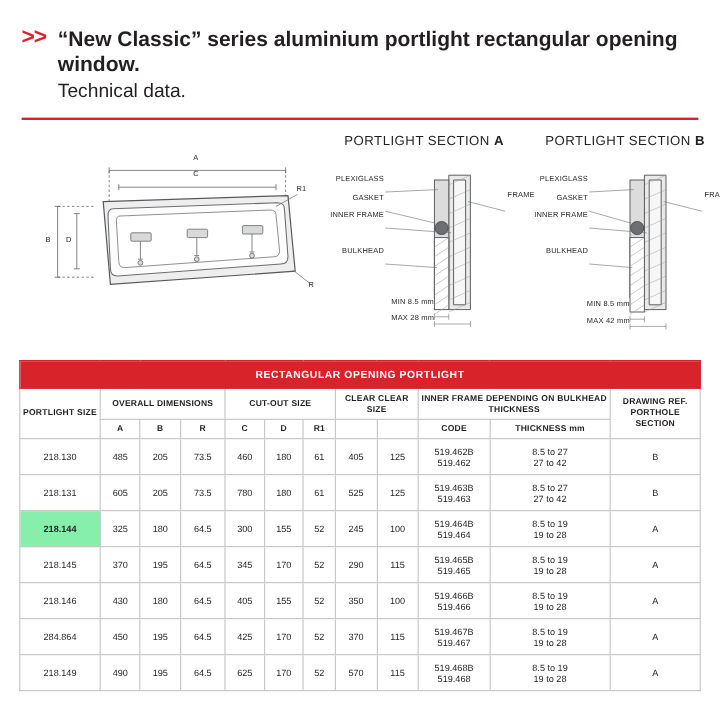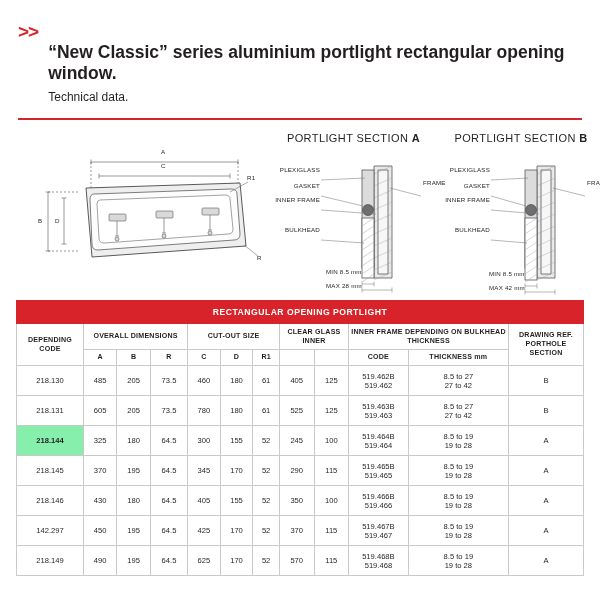--- a/index.html
+++ b/index.html
@@ -7,22 +7,22 @@
     width:600px;height:600px;background:#ffffff;
     font-family:"Liberation Sans", sans-serif;
     color:#231f20;overflow:hidden;
   }
   .page{position:relative;width:600px;height:600px;}
 
   
   .header{padding:22px 18px 0 18px;display:flex;gap:10px;align-items:flex-start;}
   .chev{color:#d8232a;font-weight:bold;font-size:19px;line-height:20px;letter-spacing:-1px;}
   .htext{flex:1;}
-  .htitle{font-size:17.5px;font-weight:bold;line-height:21px;color:#231f20;margin-top:20px;}
-  .hsub{font-size:12px;font-weight:normal;line-height:22px;color:#231f20;margin-top:2px;}
+  .htitle{font-size:17.5px;font-weight:bold;line-height:21px;color:#231f20;}
+  .hsub{font-size:16px;font-weight:normal;line-height:22px;color:#231f20;margin-top:2px;}
   .rule{height:2px;background:#d8232a;margin:10px 18px 0 18px;}
 
   
   .drawings{display:flex;padding:6px 16px 0 16px;height:175px;box-sizing:border-box;}
   .dwg-left{width:250px;position:relative;}
   .dwg-mid{width:175px;position:relative;}
   .dwg-right{width:160px;position:relative;}
   .sect-title{font-size:11px;letter-spacing:.4px;text-align:center;color:#231f20;margin-top:6px;}
   .sect-title b{font-weight:bold;}
   .lbl{position:absolute;font-size:6.2px;letter-spacing:.2px;color:#231f20;white-space:nowrap;}
@@ -252,24 +252,24 @@
     </div>
   </div>
 
   <div class="tablewrap">
     <table>
       <thead>
         <tr class="bar">
           <td colspan="12">RECTANGULAR OPENING PORTLIGHT</td>
         </tr>
         <tr class="grp">
-          <th rowspan="2" style="width:62px">DEPENDING CODE</th>
+          <th rowspan="2" style="width:62px">PORTLIGHT SIZE</th>
           <th colspan="3" style="width:96px">OVERALL DIMENSIONS</th>
           <th colspan="3" style="width:84px">CUT-OUT SIZE</th>
-          <th colspan="2" style="width:62px">CLEAR GLASS INNER</th>
+          <th colspan="2" style="width:62px">CLEAR CLEAR SIZE</th>
           <th colspan="2" style="width:150px">INNER FRAME DEPENDING ON BULKHEAD THICKNESS</th>
           <th rowspan="2" style="width:70px">DRAWING REF. PORTHOLE SECTION</th>
         </tr>
         <tr class="sub">
           <th>A</th>
           <th>B</th>
           <th>R</th>
           <th>C</th>
           <th>D</th>
           <th>R1</th>
@@ -344,21 +344,21 @@
             <td>405</td>
             <td>155</td>
             <td>52</td>
             <td>350</td>
             <td>100</td>
             <td class=" twoline">519.466B<br>519.466</td>
             <td class=" twoline">8.5 to 19<br>19 to 28</td>
             <td>A</td>
           </tr>
           <tr>
-            <td>142.297</td>
+            <td>284.864</td>
             <td>450</td>
             <td>195</td>
             <td>64.5</td>
             <td>425</td>
             <td>170</td>
             <td>52</td>
             <td>370</td>
             <td>115</td>
             <td class=" twoline">519.467B<br>519.467</td>
             <td class=" twoline">8.5 to 19<br>19 to 28</td>

